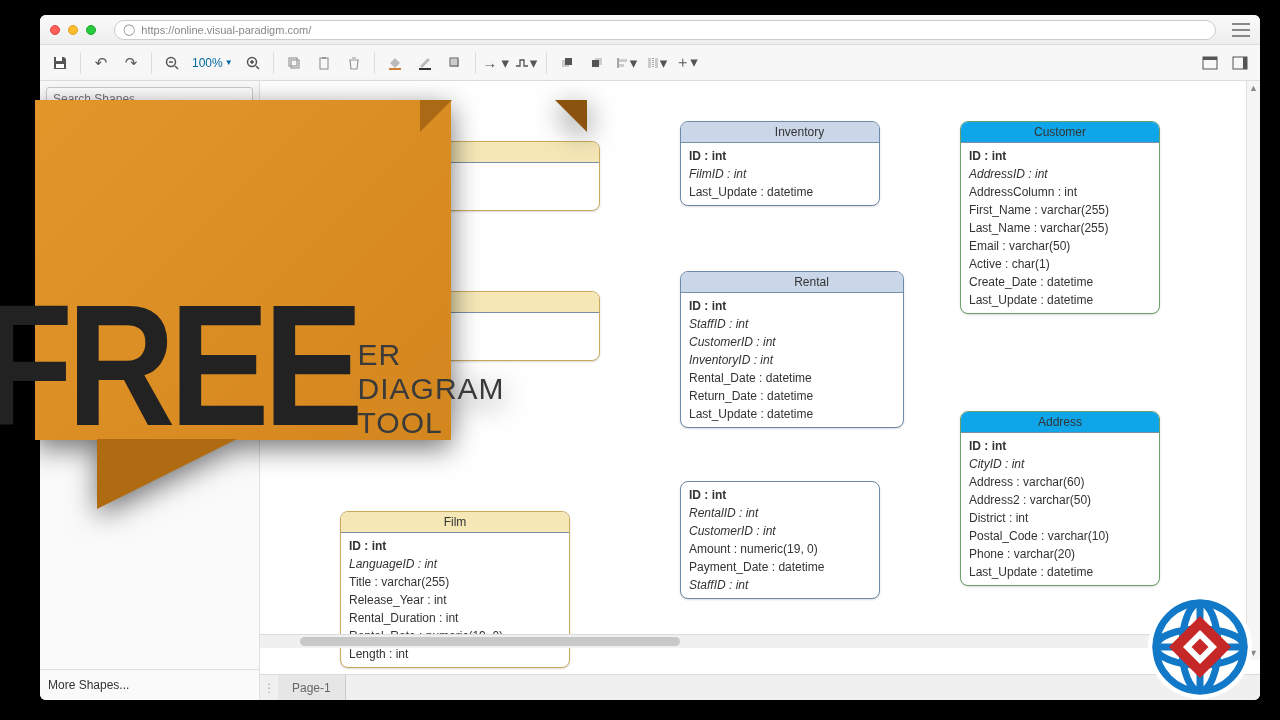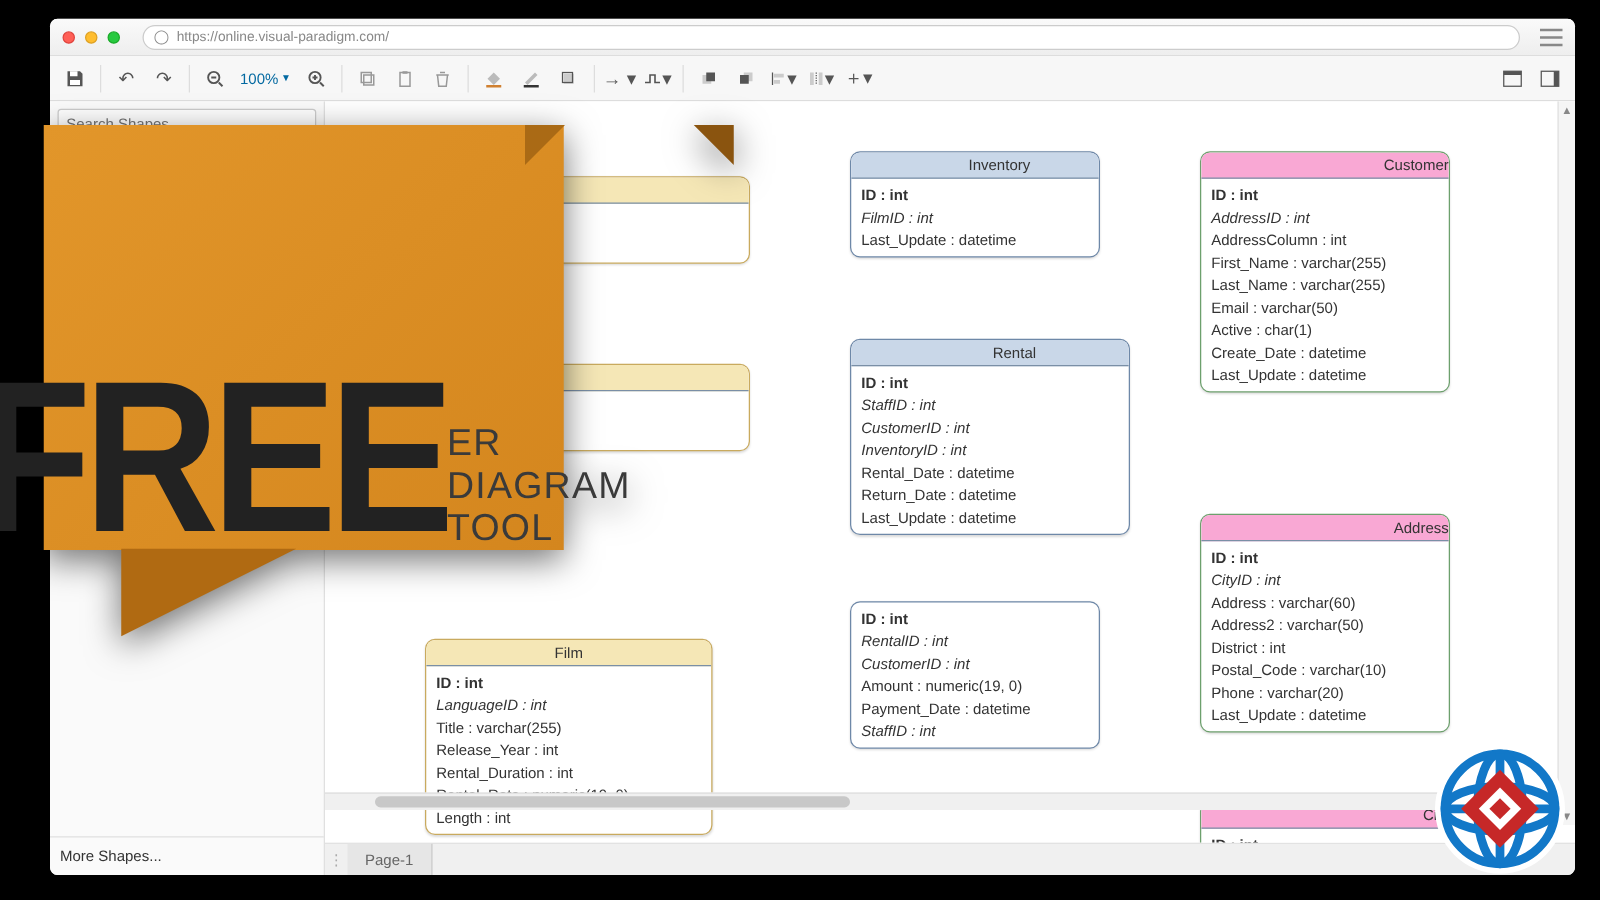--- a/index.html
+++ b/index.html
@@ -41,21 +41,21 @@
   .tab { padding:0 14px; display:flex; align-items:center; font-size:12px; color:#666; background:#e6e6e6; border-right:1px solid #ccc;}
 
   
   .entity { position:absolute; border:1px solid #7a8fa6; border-radius:8px; background:#fff; font-size:12px; overflow:hidden; box-shadow:0 1px 2px rgba(0,0,0,0.15);}
   .entity .hdr { text-align:center; font-weight:normal; padding:3px 0; border-bottom:1px solid #7a8fa6;}
   .entity .body { padding:4px 8px; line-height:1.5;}
   .entity .body .row { white-space:nowrap;}
   .pk { font-weight:bold;}
   .fk { font-style:italic;}
   .blue  .hdr{background:#c9d7e8;padding-left:39px;} .blue {border-color:#6e88a8;}
-  .green .hdr{background:#f9a8d4;text-align:right;} .green{border-color:#6da06d;}
+  .green .hdr{background:#0ea5e9;} .green{border-color:#6da06d;}
   .yellow .hdr{background:#f5e7b6;} .yellow{border-color:#c9aa5e;}
 
   
   .connectors { position:absolute; inset:0; pointer-events:none;}
 
   
   .banner { position:absolute; left:35px; top:100px; width:520px; height:400px; pointer-events:none; filter: drop-shadow(0 8px 14px rgba(0,0,0,0.55));}
   .banner-main { position:absolute; left:0; top:0; width:416px; height:340px; background:linear-gradient(135deg,#e2962a 0%, #d4861e 100%); display:flex; flex-direction:row; align-items:flex-end; justify-content:center; color:#222; }
   .banner-main .free { font-family: 'Arial Narrow', Arial, sans-serif; font-weight:800; font-size:150px; letter-spacing:-6px; transform:scaleY(1.15); line-height:1;}
   .banner-main .sub { font-size:30px; font-weight:400; letter-spacing:1px; margin-top:4px; color:#3a3a3a; font-family:Liberation Sans, sans-serif;}
@@ -332,26 +332,20 @@
               <div class="row fk">CityID : int</div>
               <div class="row">Address : varchar(60)</div>
               <div class="row">Address2 : varchar(50)</div>
               <div class="row">District : int</div>
               <div class="row">Postal_Code : varchar(10)</div>
               <div class="row">Phone : varchar(20)</div>
               <div class="row">Last_Update : datetime</div>
             </div>
         </div>
 
-        <div class="entity green" style="left:700px; top:560px; width:200px;">
-          <div class="hdr">City</div>
-          <div class="body">
-              <div class="row pk">ID : int</div>
-            </div>
-        </div>
 
         <div class="entity yellow" style="left:80px; top:430px; width:230px;">
           <div class="hdr">Film</div>
           <div class="body">
               <div class="row pk">ID : int</div>
               <div class="row fk">LanguageID : int</div>
               <div class="row">Title : varchar(255)</div>
               <div class="row">Release_Year : int</div>
               <div class="row">Rental_Duration : int</div>
               <div class="row">Rental_Rate : numeric(19, 0)</div>

